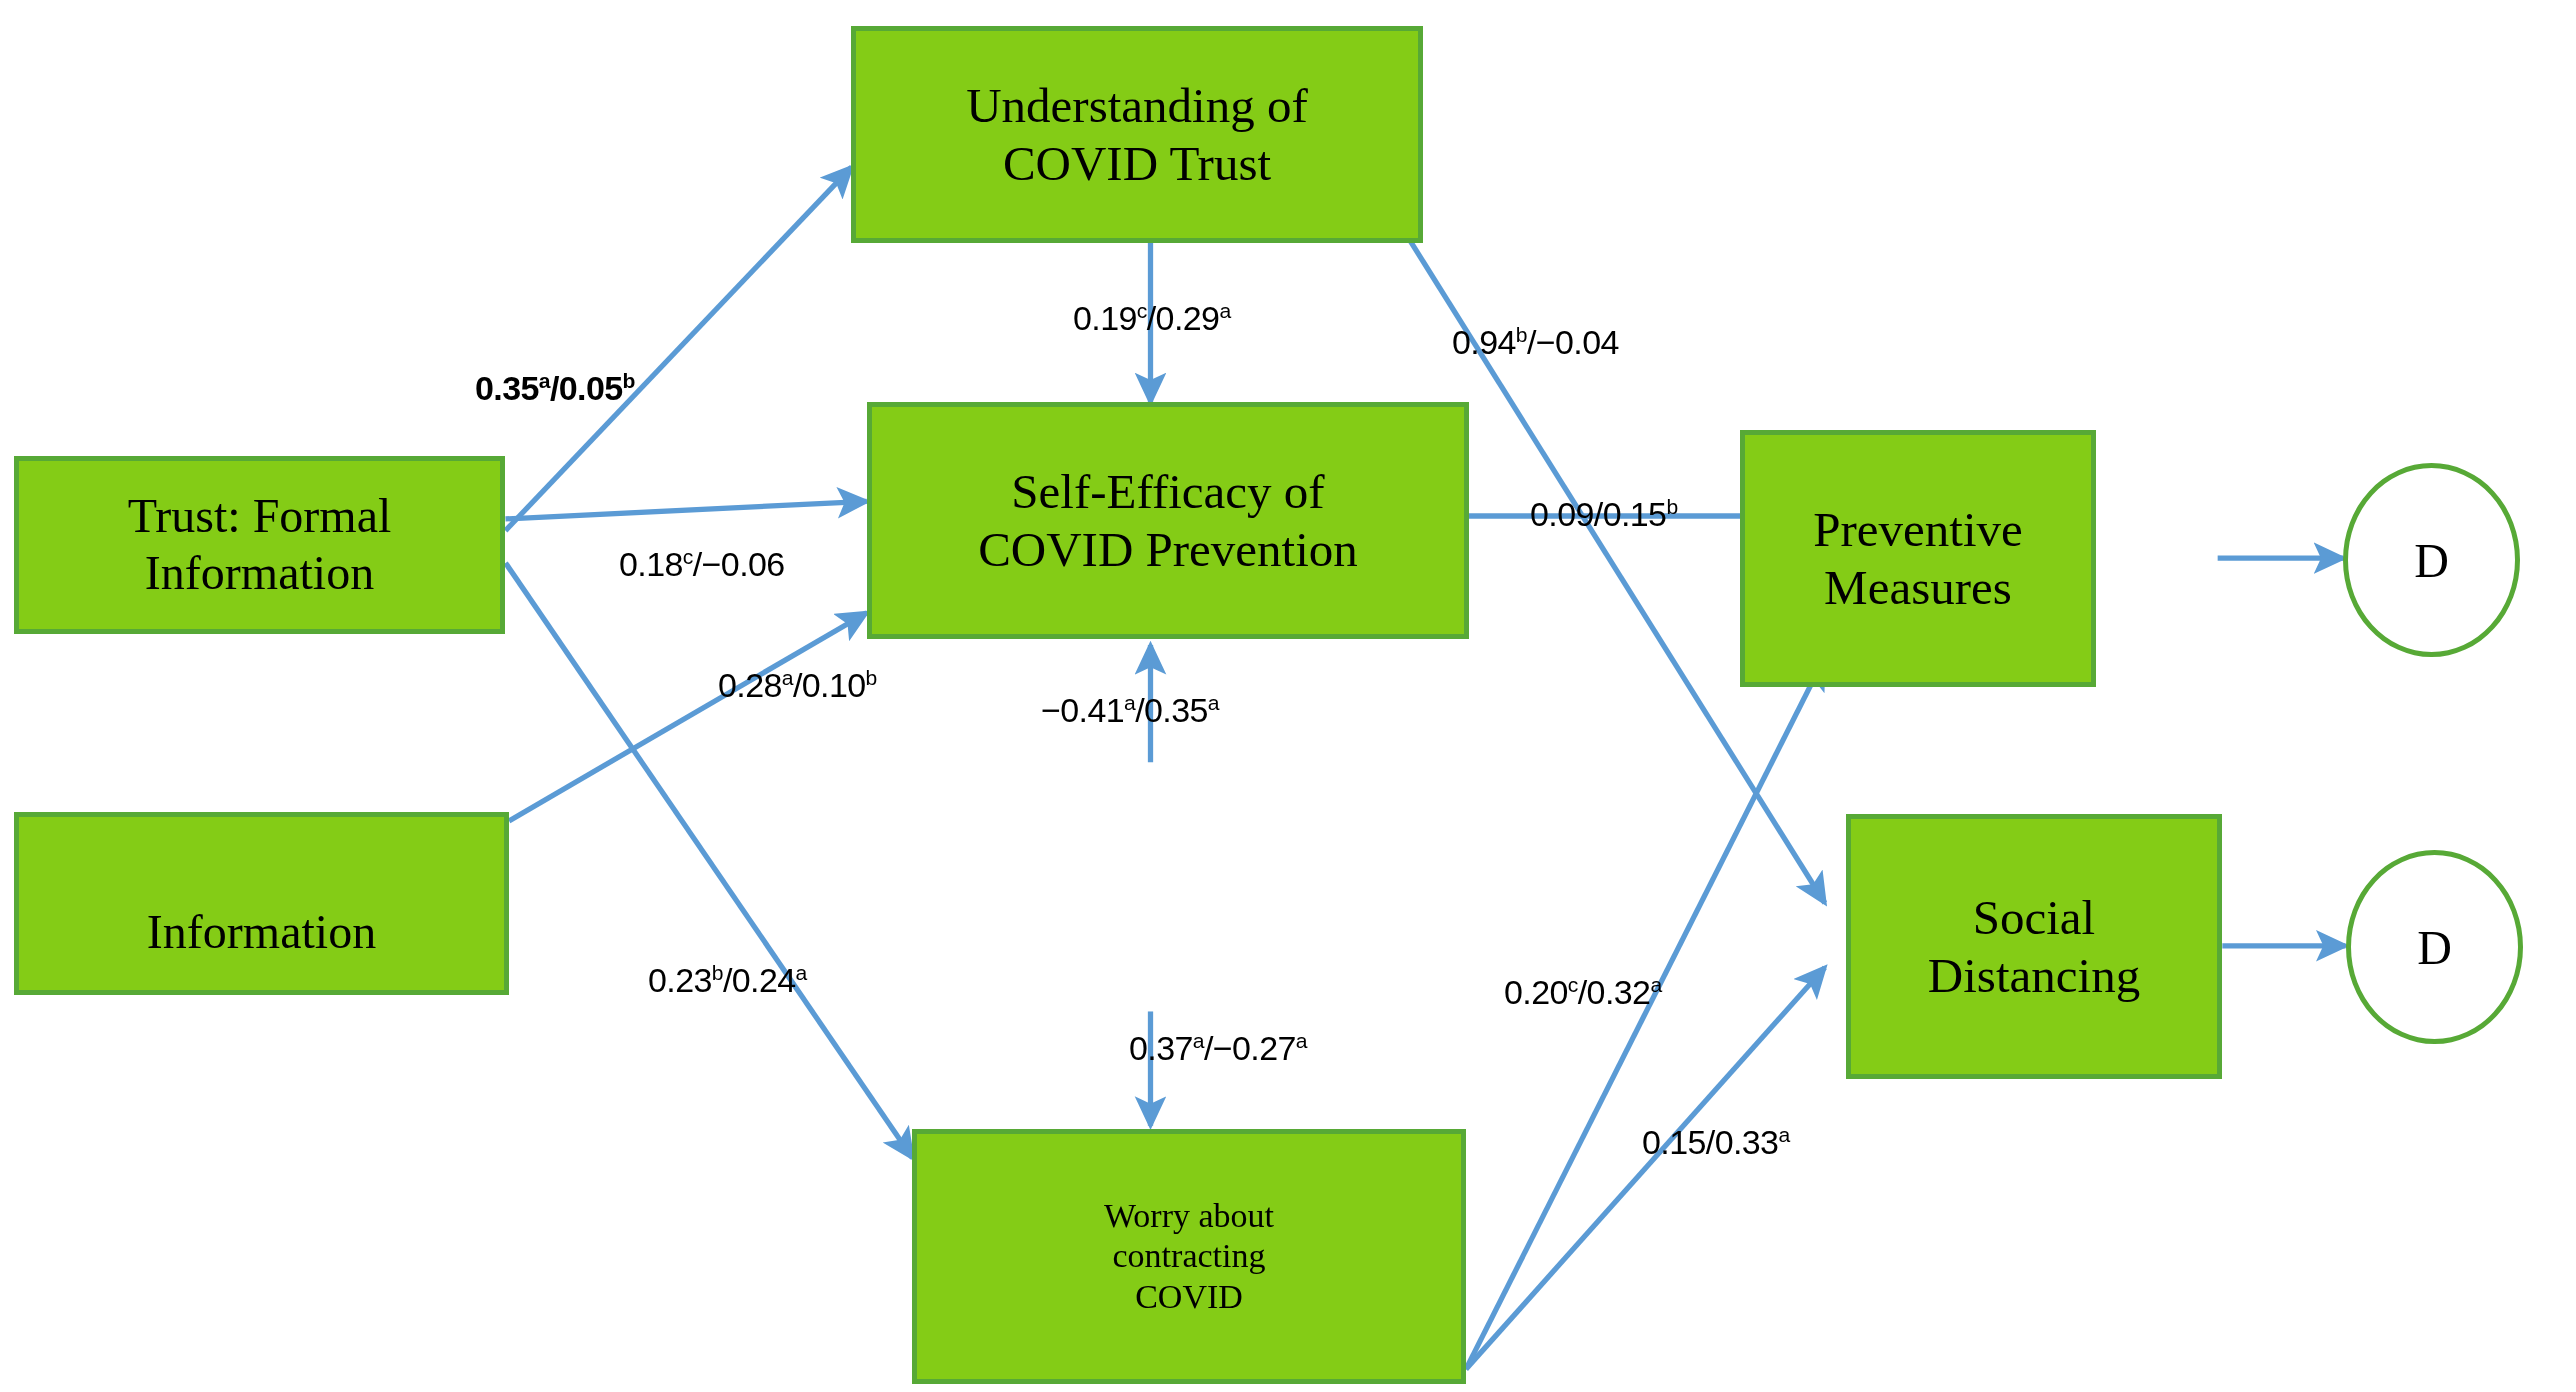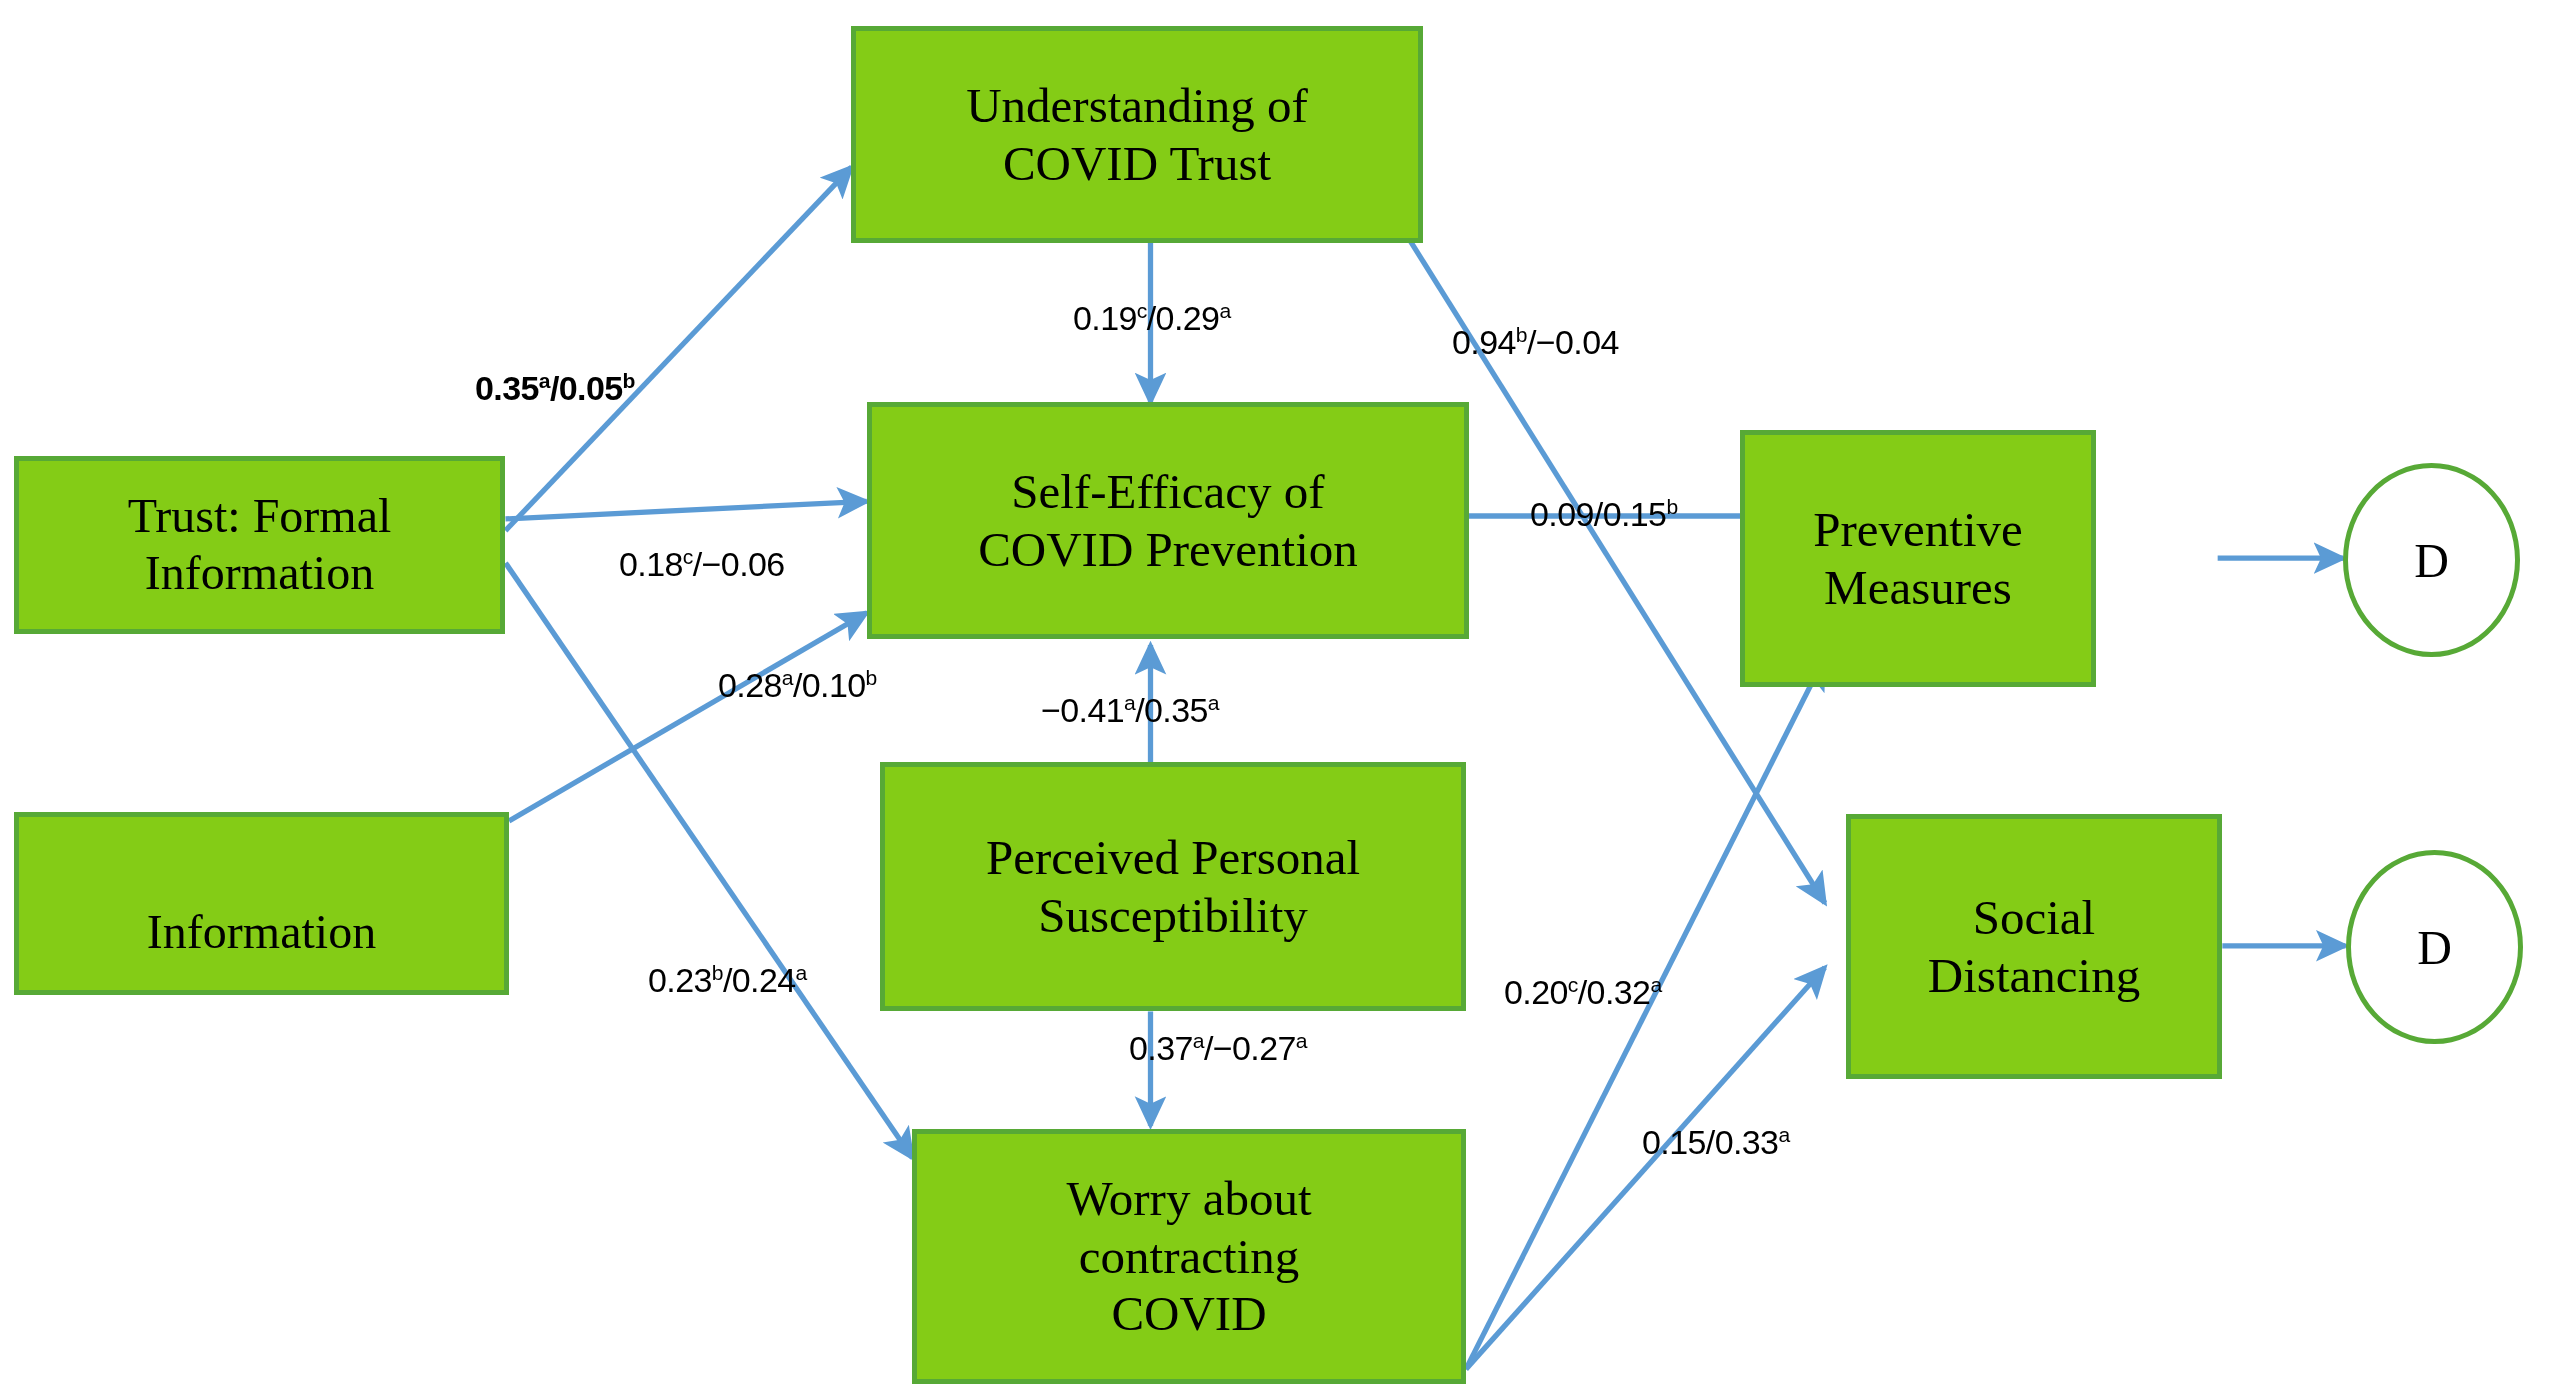--- a/index.html
+++ b/index.html
@@ -89,28 +89,22 @@
     </span>
   </div>
 
   <div class="node" style="left:867px;top:402px;width:602px;height:237px;font-size:49px;">
     <span class="txt">
       <span>Self-Efficacy of</span><br>
       <span>COVID Prevention</span>
     </span>
   </div>
 
-  <div class="node" style="left:880px;top:762px;width:586px;height:249px;font-size:49px;">
-    <span class="txt">
-      <span>Perceived Personal</span><br>
-      <span>Susceptibility</span>
-    </span>
-  </div>
 
-  <div class="node" style="left:912px;top:1129px;width:554px;height:255px;font-size:49px;">
+  <div class="node" style="left:912px;top:1129px;width:554px;height:255px;font-size:34px;">
     <span class="txt">
       <span>Worry about</span><br>
       <span>contracting</span><br>
       <span>COVID</span>
     </span>
   </div>
 
   <div class="node" style="left:14px;top:456px;width:491px;height:178px;font-size:48px;">
     <span class="txt">
       <span>Trust: Formal</span><br>

